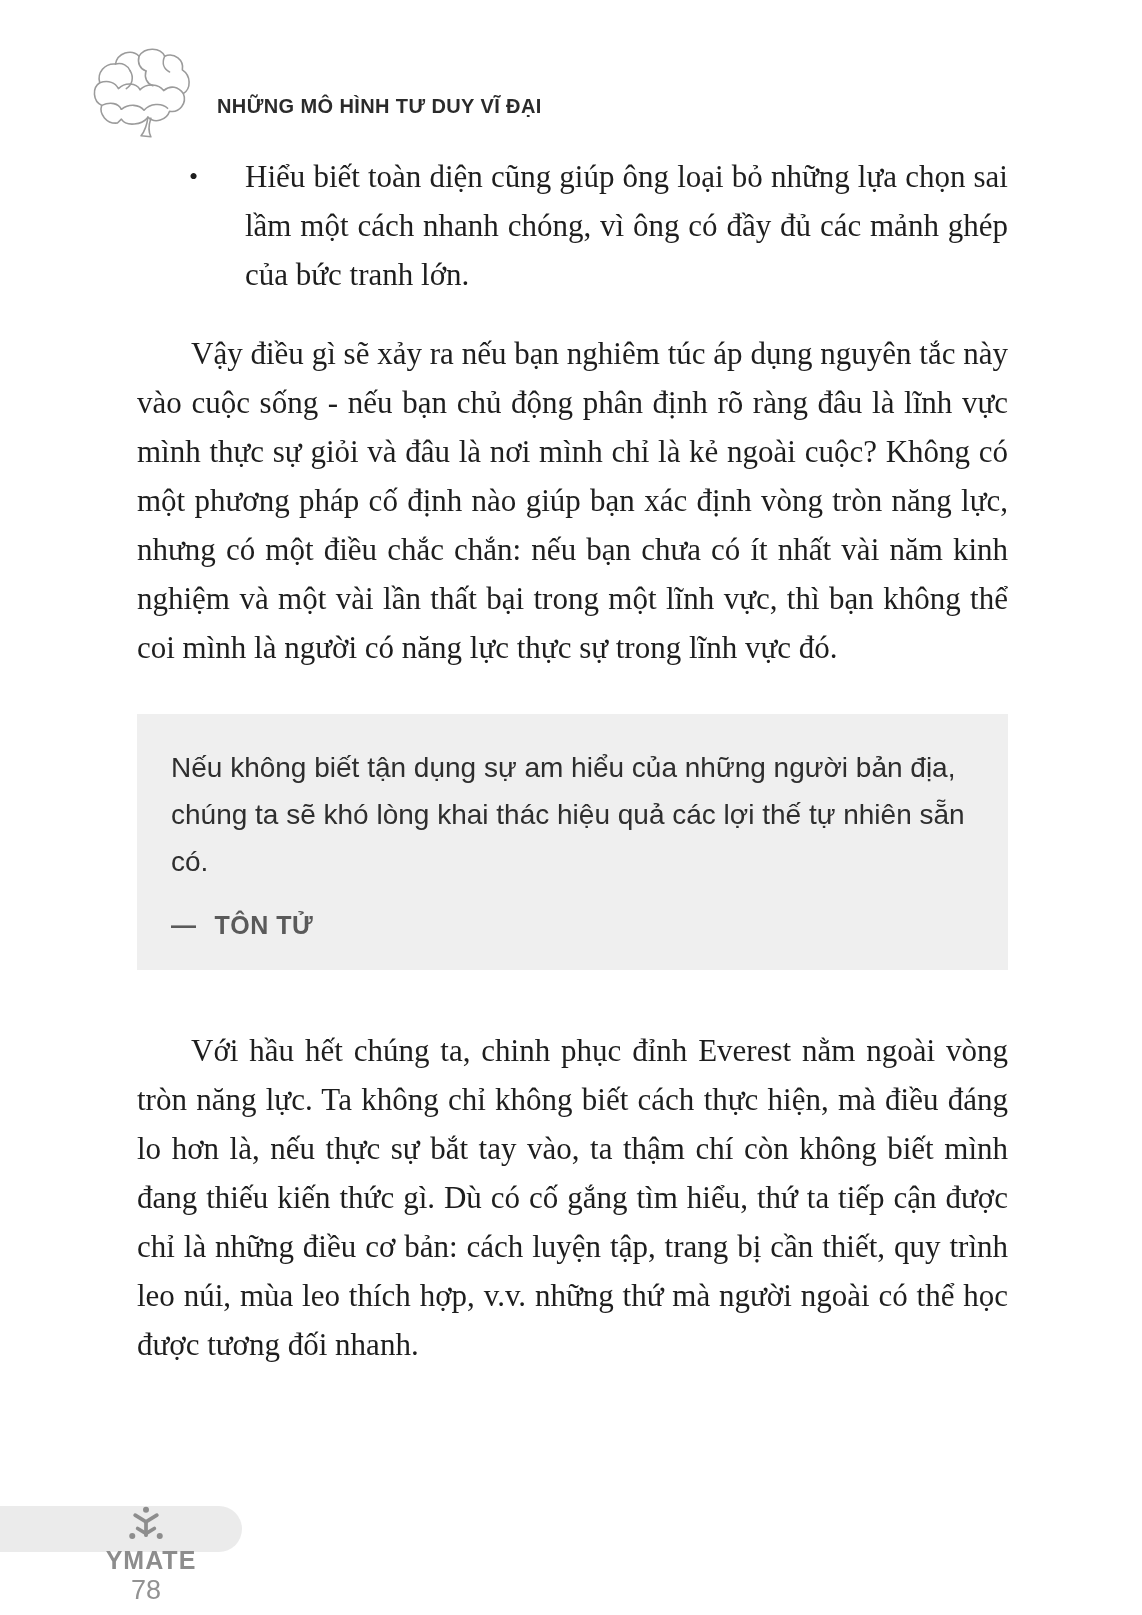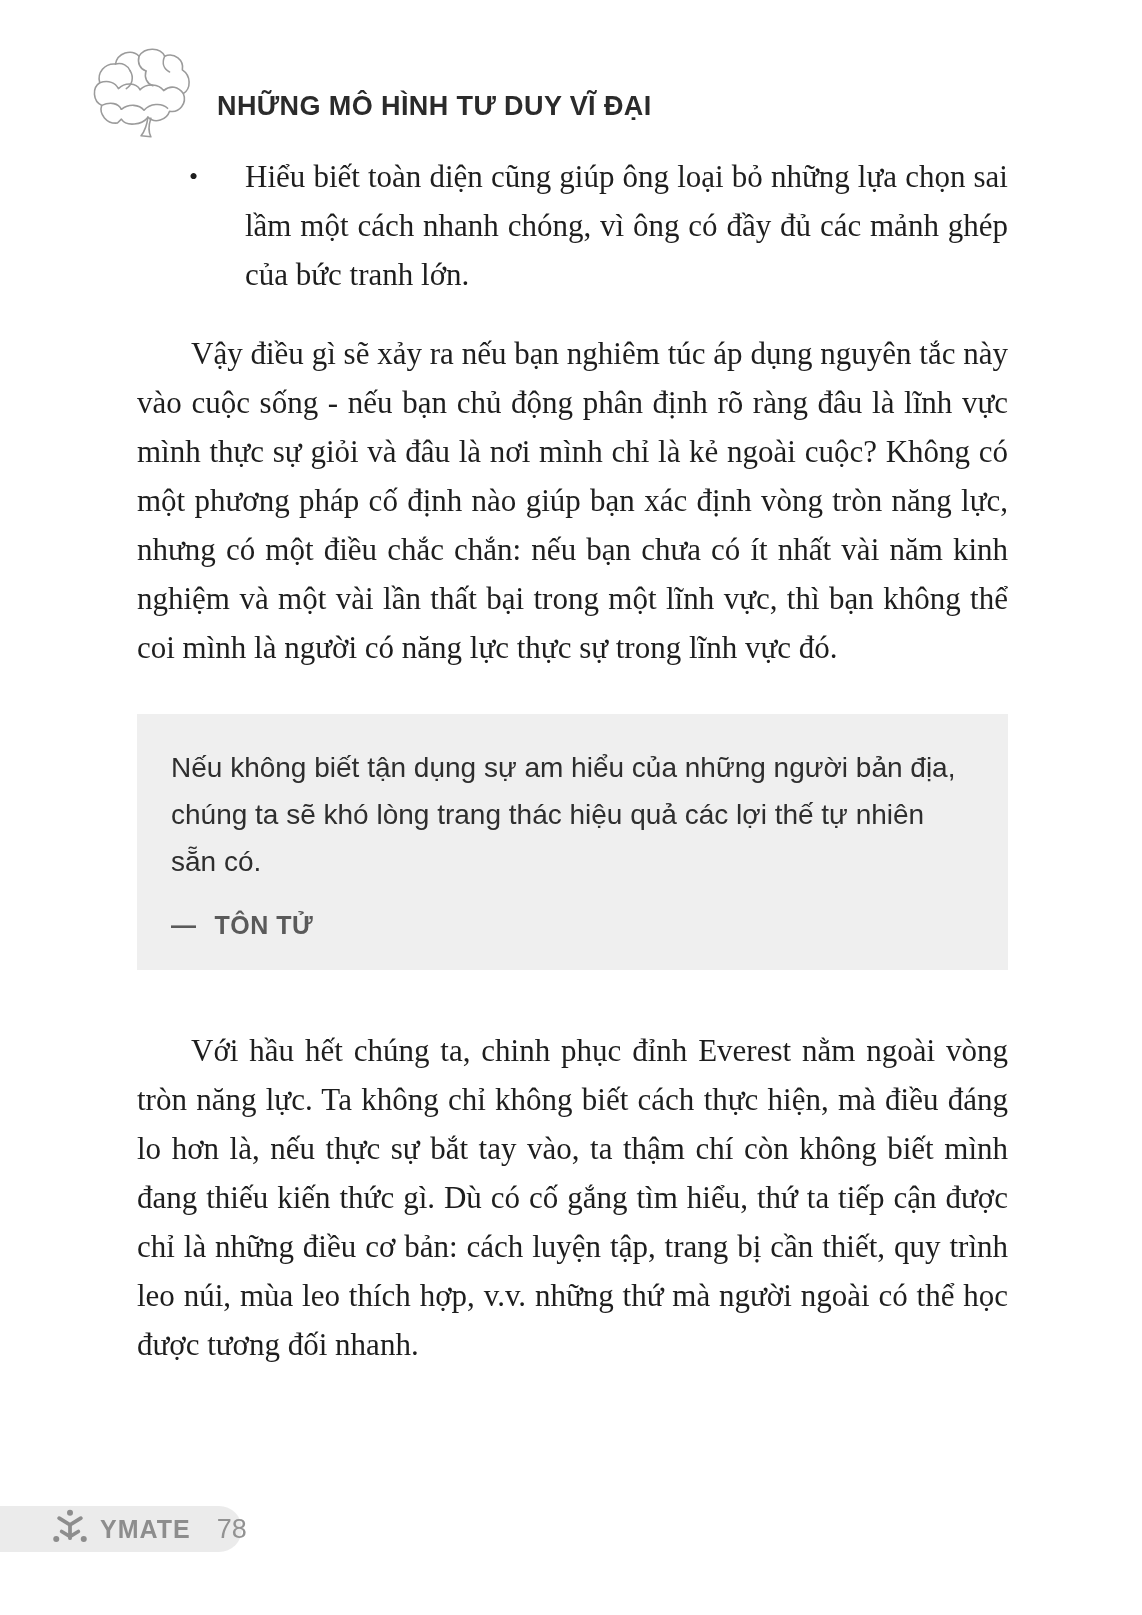--- a/index.html
+++ b/index.html
@@ -18,21 +18,21 @@
     position: absolute;
     top: 38px;
     left: 85px;
     display: flex;
     align-items: center;
   }
   .brain { width: 118px; height: 118px; flex: 0 0 auto; }
   .header-title {
     font-family: "Liberation Sans", sans-serif;
     font-weight: 700;
-    font-size: 27px;
+    font-size: 20px;
     letter-spacing: 0.4px;
     color: #2b2b2b;
     margin-left: 14px;
     margin-top: 18px;
     white-space: nowrap;
   }
 
   
   .content {
     position: absolute;
@@ -89,20 +89,21 @@
     position: absolute;
     left: 0;
     top: 1506px;
     height: 46px;
     width: 242px;
     background: #ebebeb;
     border-radius: 0 23px 23px 0;
     display: flex;
     align-items: center;
     padding-left: 50px;
+    flex-direction: column;
   }
   .footer-logo { width: 40px; height: 40px; flex: 0 0 auto; }
   .footer-brand {
     font-family: "Liberation Sans", sans-serif;
     font-weight: 700;
     font-size: 25px;
     letter-spacing: 1px;
     color: #8d8d8d;
     margin-left: 10px;
   }
@@ -143,21 +144,21 @@
 <div class="content">
 
   <div class="bullet-row body-text">
     <span class="bullet-marker">•</span>
     <span class="bullet-text">Hiểu biết toàn diện cũng giúp ông loại bỏ những lựa chọn sai lầm một cách nhanh chóng, vì ông có đầy đủ các mảnh ghép của bức tranh lớn.</span>
   </div>
 
   <p class="body-text para">Vậy điều gì sẽ xảy ra nếu bạn nghiêm túc áp dụng nguyên tắc này vào cuộc sống - nếu bạn chủ động phân định rõ ràng đâu là lĩnh vực mình thực sự giỏi và đâu là nơi mình chỉ là kẻ ngoài cuộc? Không có một phương pháp cố định nào giúp bạn xác định vòng tròn năng lực, nhưng có một điều chắc chắn: nếu bạn chưa có ít nhất vài năm kinh nghiệm và một vài lần thất bại trong một lĩnh vực, thì bạn không thể coi mình là người có năng lực thực sự trong lĩnh vực đó.</p>
 
   <div class="quote-box">
-    <div class="quote-text">Nếu không biết tận dụng sự am hiểu của những người bản địa, chúng ta sẽ khó lòng trang thác hiệu quả các lợi thế tự nhiên sẵn có.</div>
+    <div class="quote-text">Nếu không biết tận dụng sự am hiểu của những người bản địa, chúng ta sẽ khó lòng khai thác hiệu quả các lợi thế tự nhiên sẵn có.</div>
     <div class="quote-attribution">
       <span class="attr-dash">—</span>
       <span>TÔN TỬ</span>
     </div>
   </div>
 
   <p class="body-text para para-2">Với hầu hết chúng ta, chinh phục đỉnh Everest nằm ngoài vòng tròn năng lực. Ta không chỉ không biết cách thực hiện, mà điều đáng lo hơn là, nếu thực sự bắt tay vào, ta thậm chí còn không biết mình đang thiếu kiến thức gì. Dù có cố gắng tìm hiểu, thứ ta tiếp cận được chỉ là những điều cơ bản: cách luyện tập, trang bị cần thiết, quy trình leo núi, mùa leo thích hợp, v.v. những thứ mà người ngoài có thể học được tương đối nhanh.</p>
 
 </div>
 

